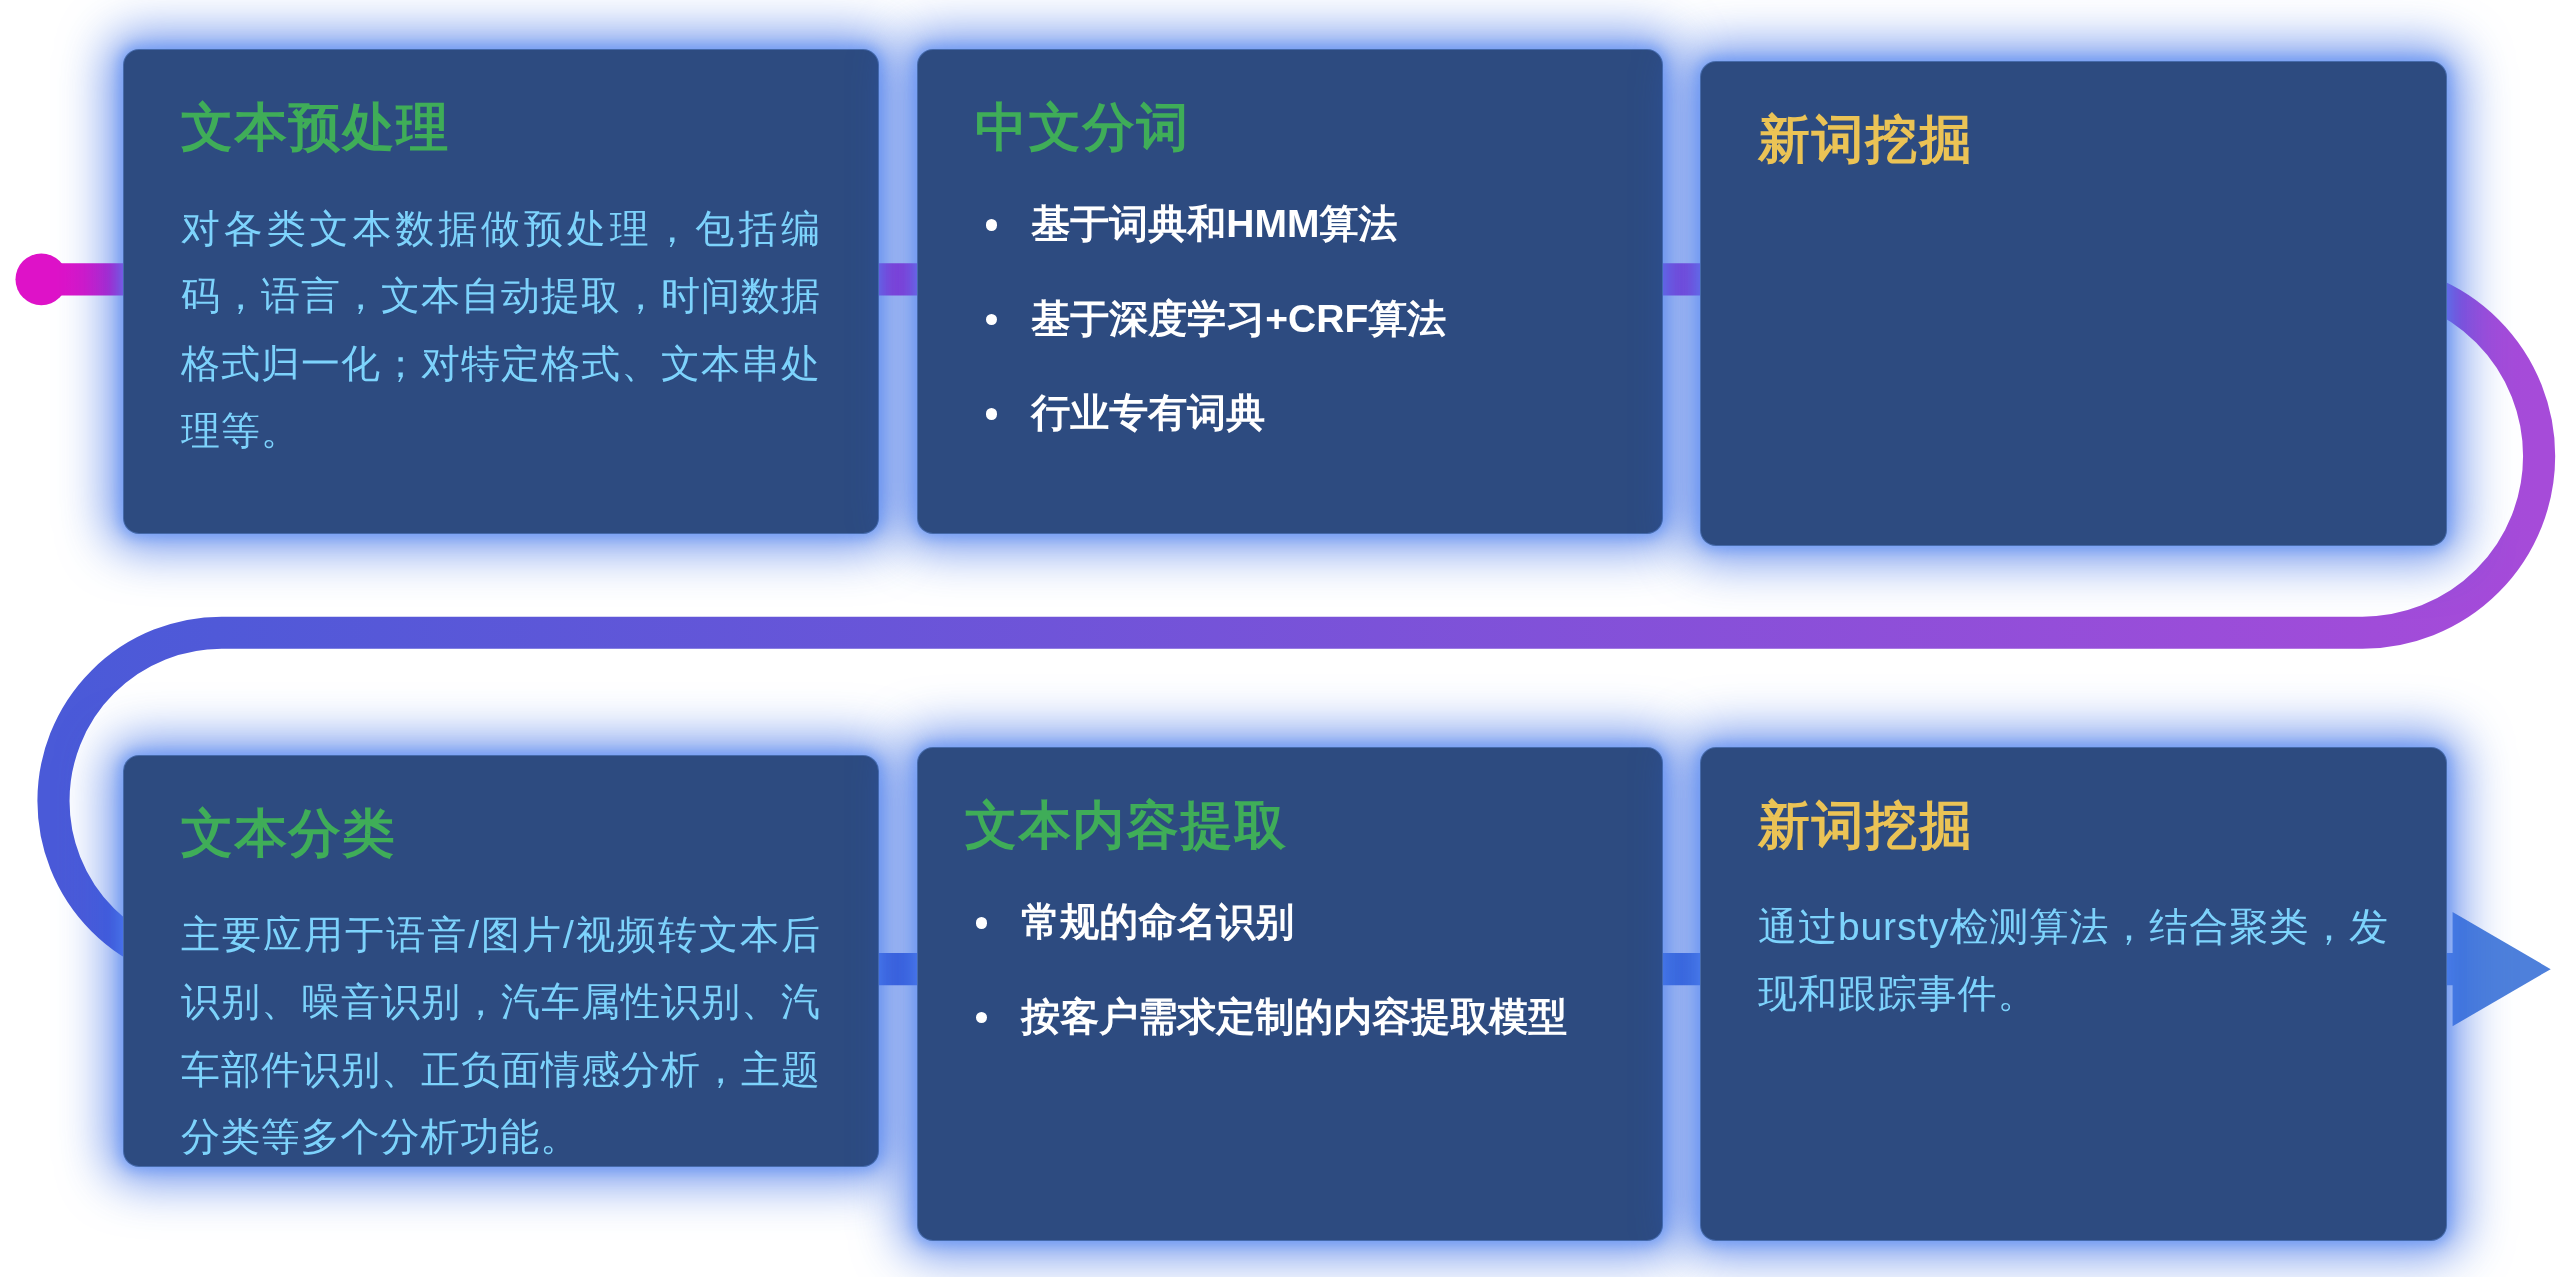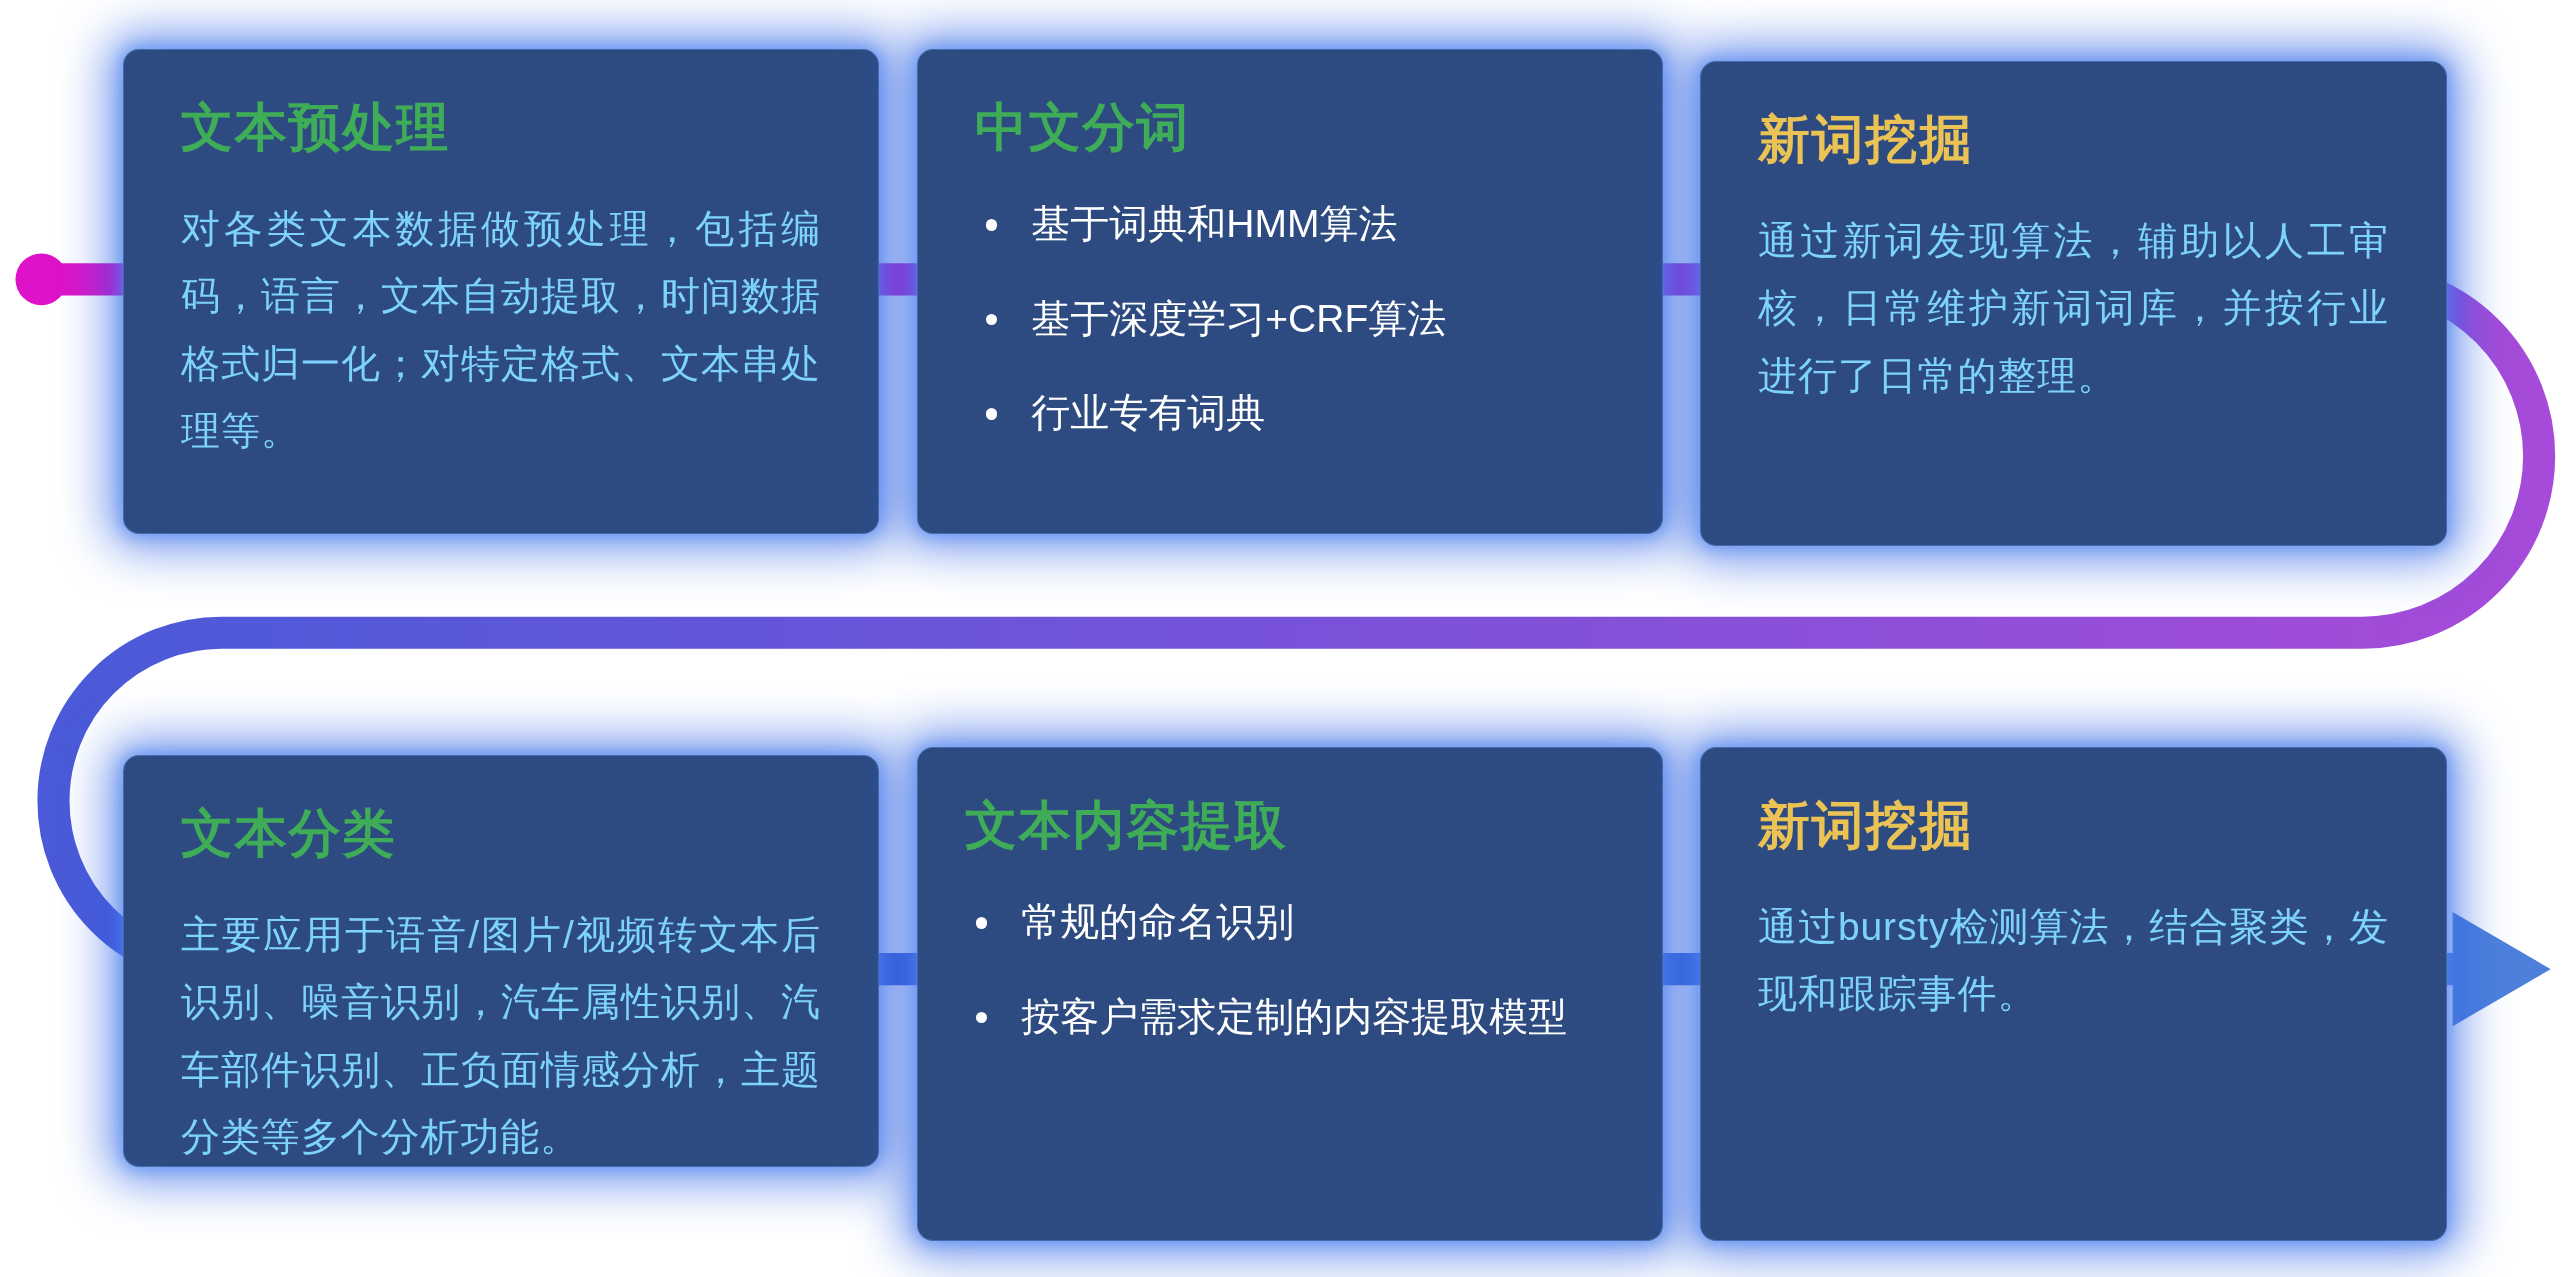--- a/index.html
+++ b/index.html
@@ -57,20 +57,21 @@
     display: flex;
     flex-direction: column;
     gap: 36px;
   }
   .bullet {
     display: flex;
     align-items: flex-start;
     color: #ffffff;
     font-size: 39px;
     line-height: 1.5;
+    font-weight: bold;
   }
   .bullet .dot {
     flex: none;
     width: 11.6px;
     height: 11.6px;
     border-radius: 50%;
     background: #ffffff;
     margin: 24px 34px 0 10.7px;
   }
 </style>
@@ -119,21 +120,20 @@
       </div>
       <div class="bullet">
         <span class="dot"></span>
         <span>行业专有词典</span>
       </div>
     </div>
   </section>
 
   <section class="card c3">
     <h2 class="card-title" style="color: rgb(235, 195, 85);">新词挖掘</h2>
-    <p class="card-body">通过新词发现算法，辅助以人工审核，日常维护新词词库，并按行业进行了日常的整理。</p>
   </section>
 
   <section class="card c4">
     <h2 class="card-title" style="color: rgb(63, 173, 88);">文本分类</h2>
     <p class="card-body">主要应用于语音/图片/视频转文本后识别、噪音识别，汽车属性识别、汽车部件识别、正负面情感分析，主题分类等多个分析功能。</p>
   </section>
 
   <section class="card c5">
     <h2 class="card-title" style="color: rgb(63, 173, 88);">文本内容提取</h2>
     <div class="bullets">

